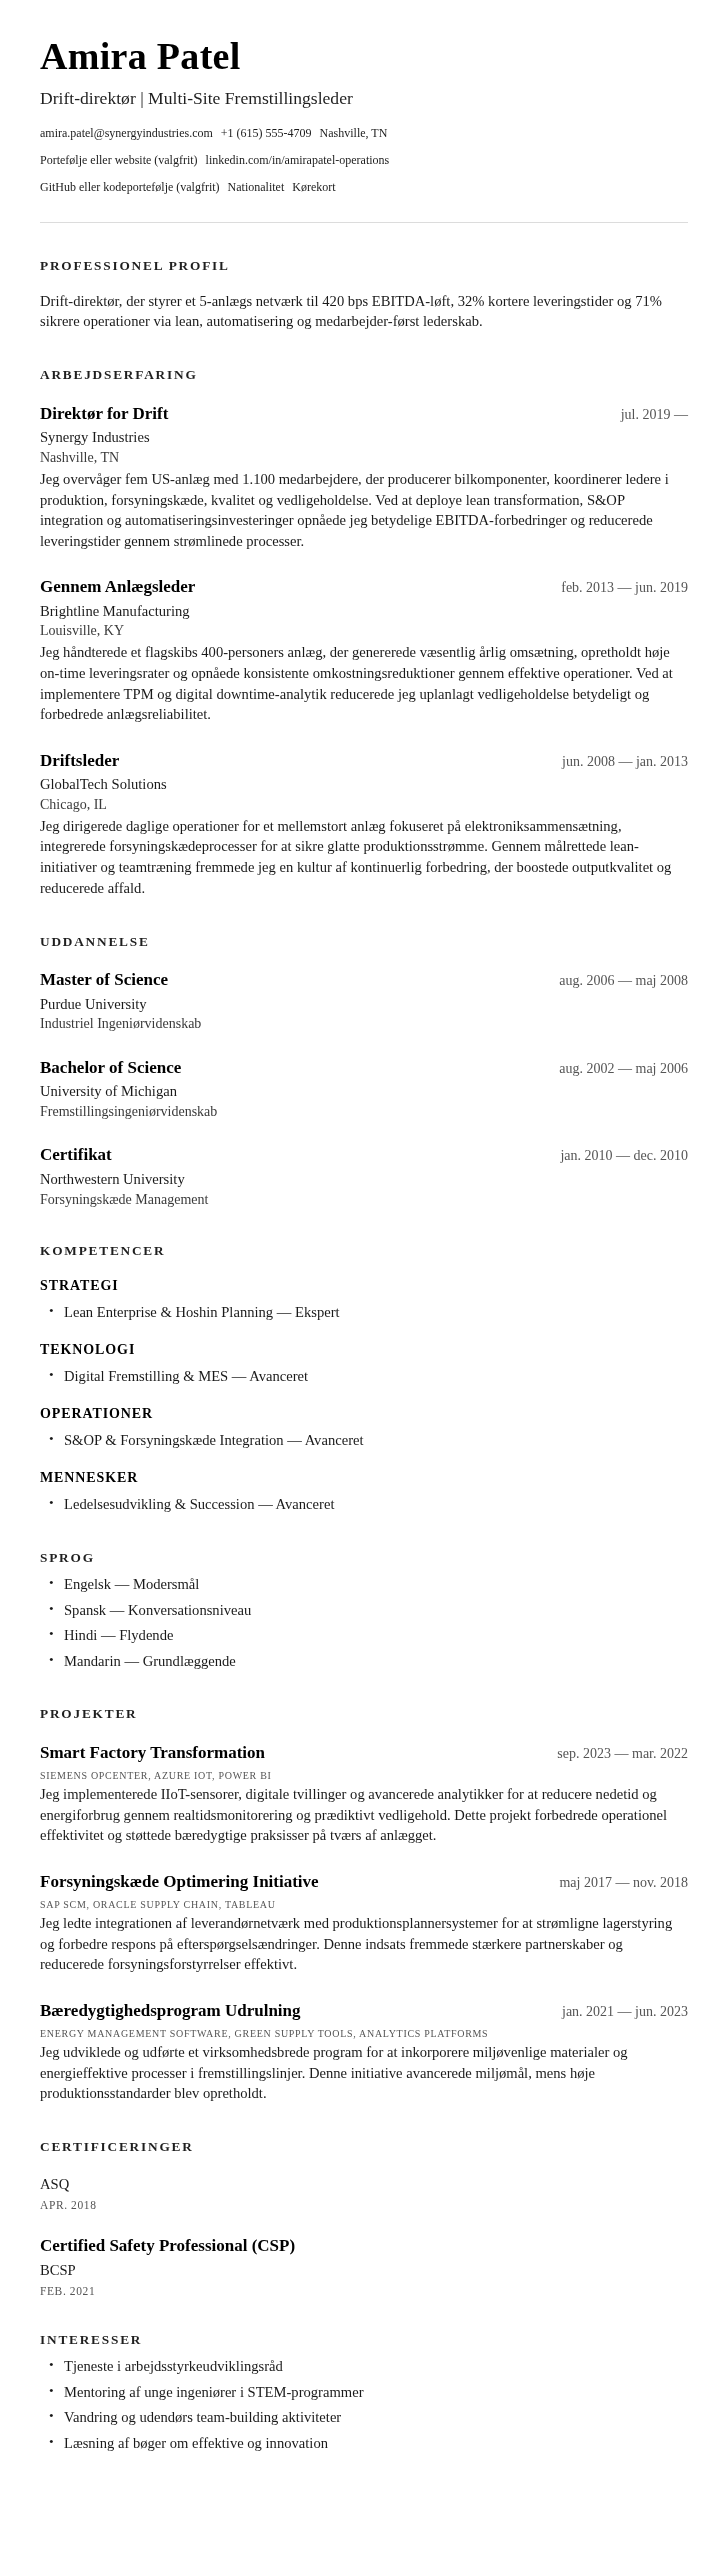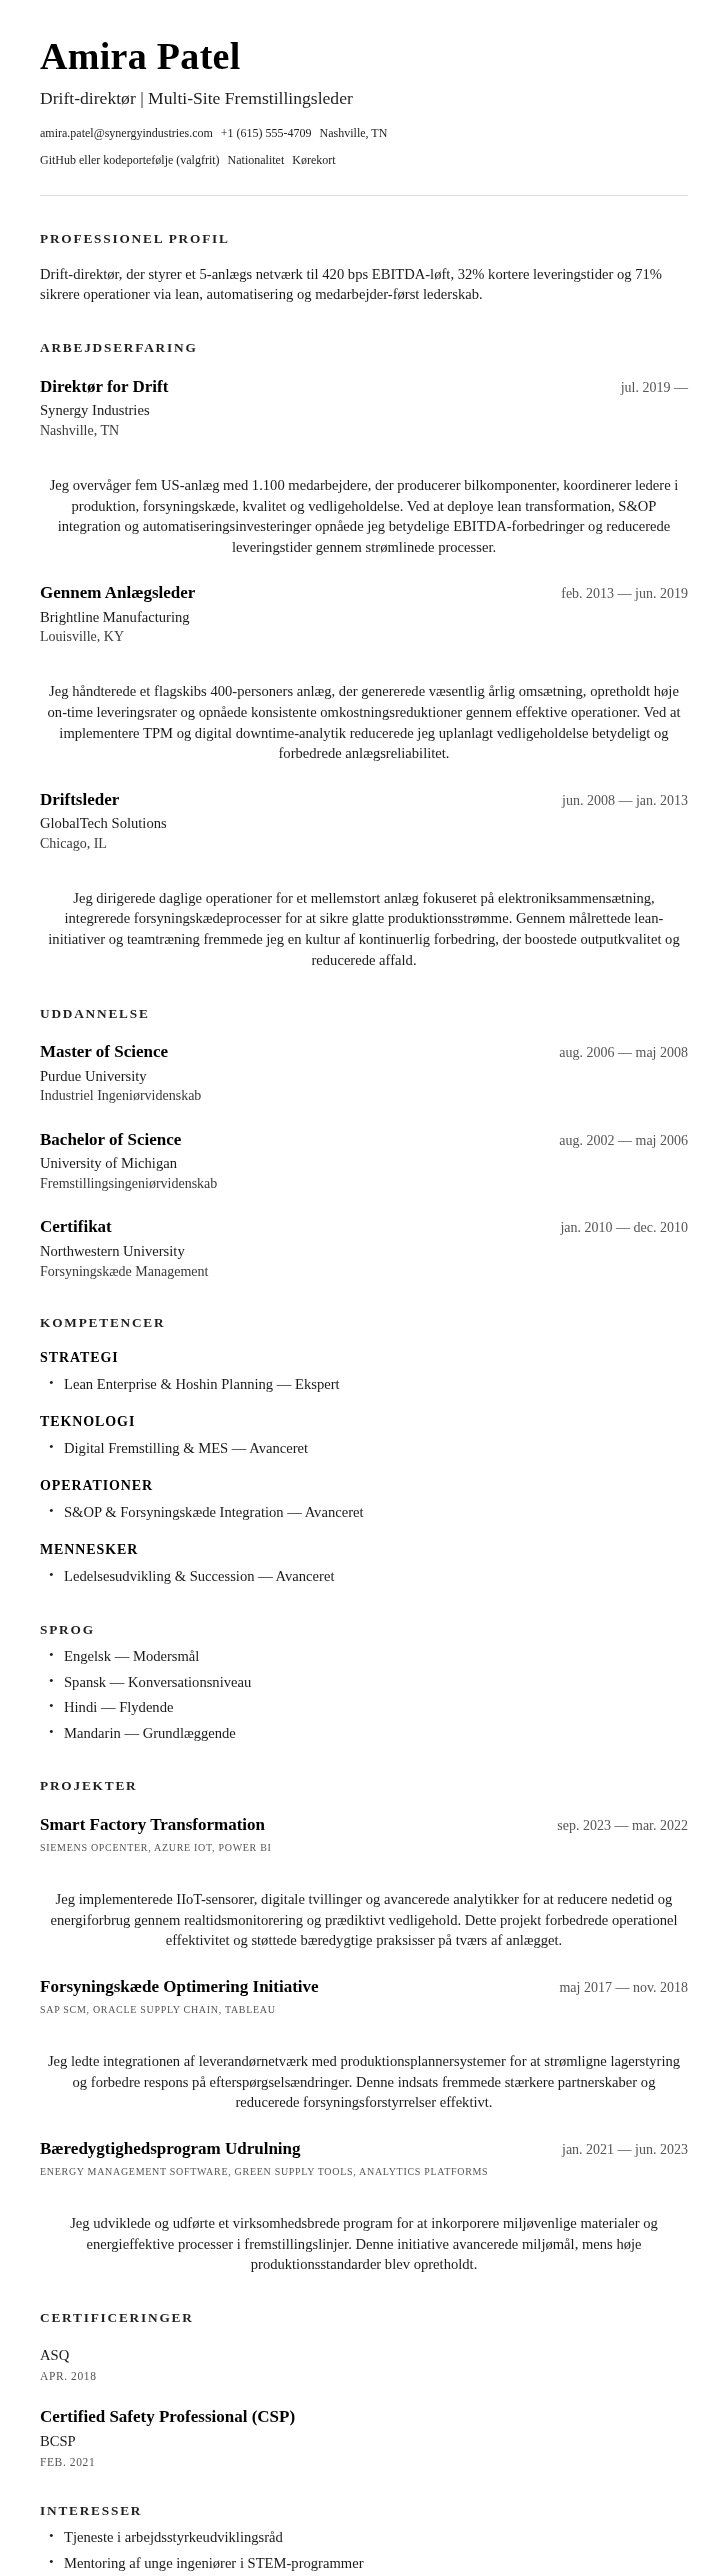--- a/index.html
+++ b/index.html
@@ -35,21 +35,21 @@
   .profile-text { margin-top: 17px; }
 
   
   .entry { margin-top: 20.6px; }
   .entry + .entry { margin-top: 25.5px; }
   .entry-head { display: flex; justify-content: space-between; align-items: baseline; gap: 28px; }
   .entry-title { font-size: 17px; font-weight: 700; color: #000; }
   .entry-date { font-size: 14px; color: #555; white-space: nowrap; }
   .entry-company { font-size: 14.6px; margin-top: 5.5px; color: #1a1a1a; }
   .entry-location, .entry-field { font-size: 14px; margin-top: 3.6px; color: #3a3a3a; }
-  .entry-desc { margin-top: 36px; text-align: center; }
+  .entry-desc { margin-top: 3px; }
 
   
   .skill-group { margin-top: 19.4px; }
   .skill-group-name { font-size: 14px; font-weight: 700; letter-spacing: 0.9px; color: #000; text-transform: uppercase; }
 
   
   ul.bullets { list-style: none; margin-top: 8.5px; }
   ul.bullets li {
     position: relative;
     font-size: 14.6px; line-height: 1.38; color: #1a1a1a;
@@ -78,20 +78,24 @@
 <div class="page">
 
   <header>
     <h1 class="name">Amira Patel</h1>
     <div class="subtitle">Drift-direktør | Multi-Site Fremstillingsleder</div>
 
     <div class="contact-row contact-row-1">
       <span>amira.patel@synergyindustries.com</span>
       <span>+1 (615) 555-4709</span>
       <span>Nashville, TN</span>
+    </div>
+    <div class="contact-row contact-row-2">
+      <span>Portefølje eller website (valgfrit)</span>
+      <span>linkedin.com/in/amirapatel-operations</span>
     </div>
     <div class="contact-row contact-row-3">
       <span>GitHub eller kodeportefølje (valgfrit)</span>
       <span>Nationalitet</span>
       <span>Kørekort</span>
     </div>
   </header>
 
   <hr class="divider">
 

